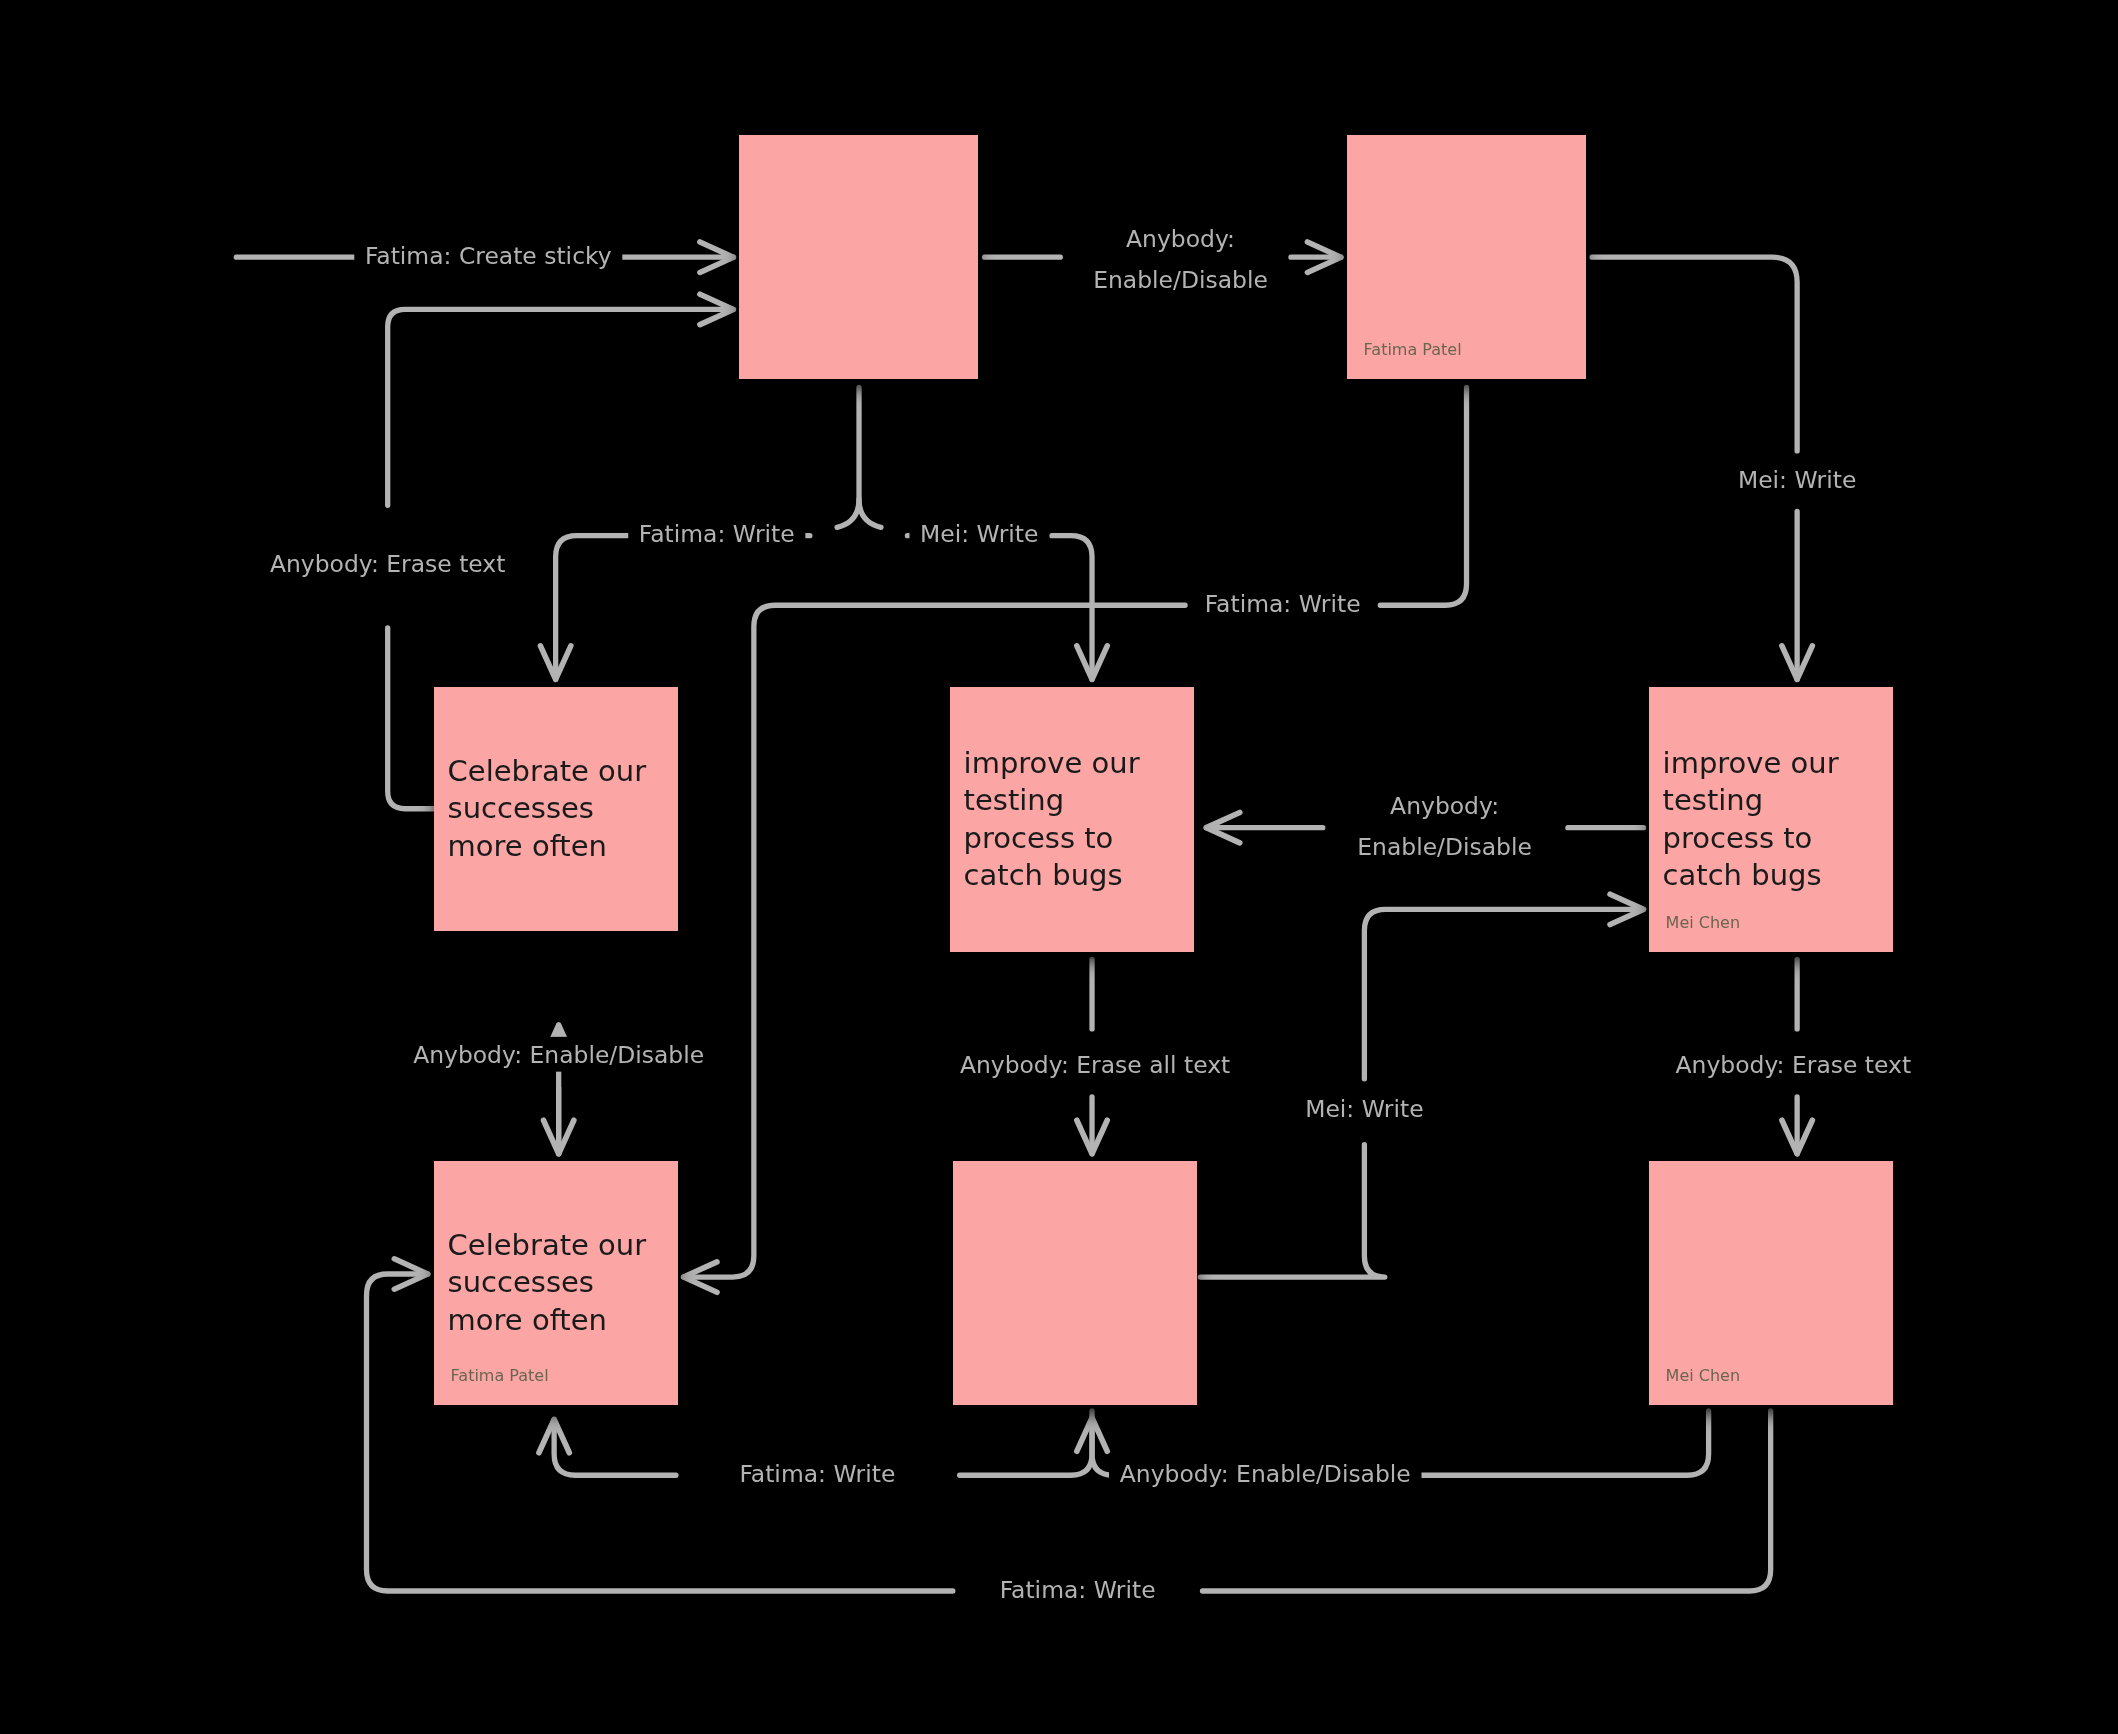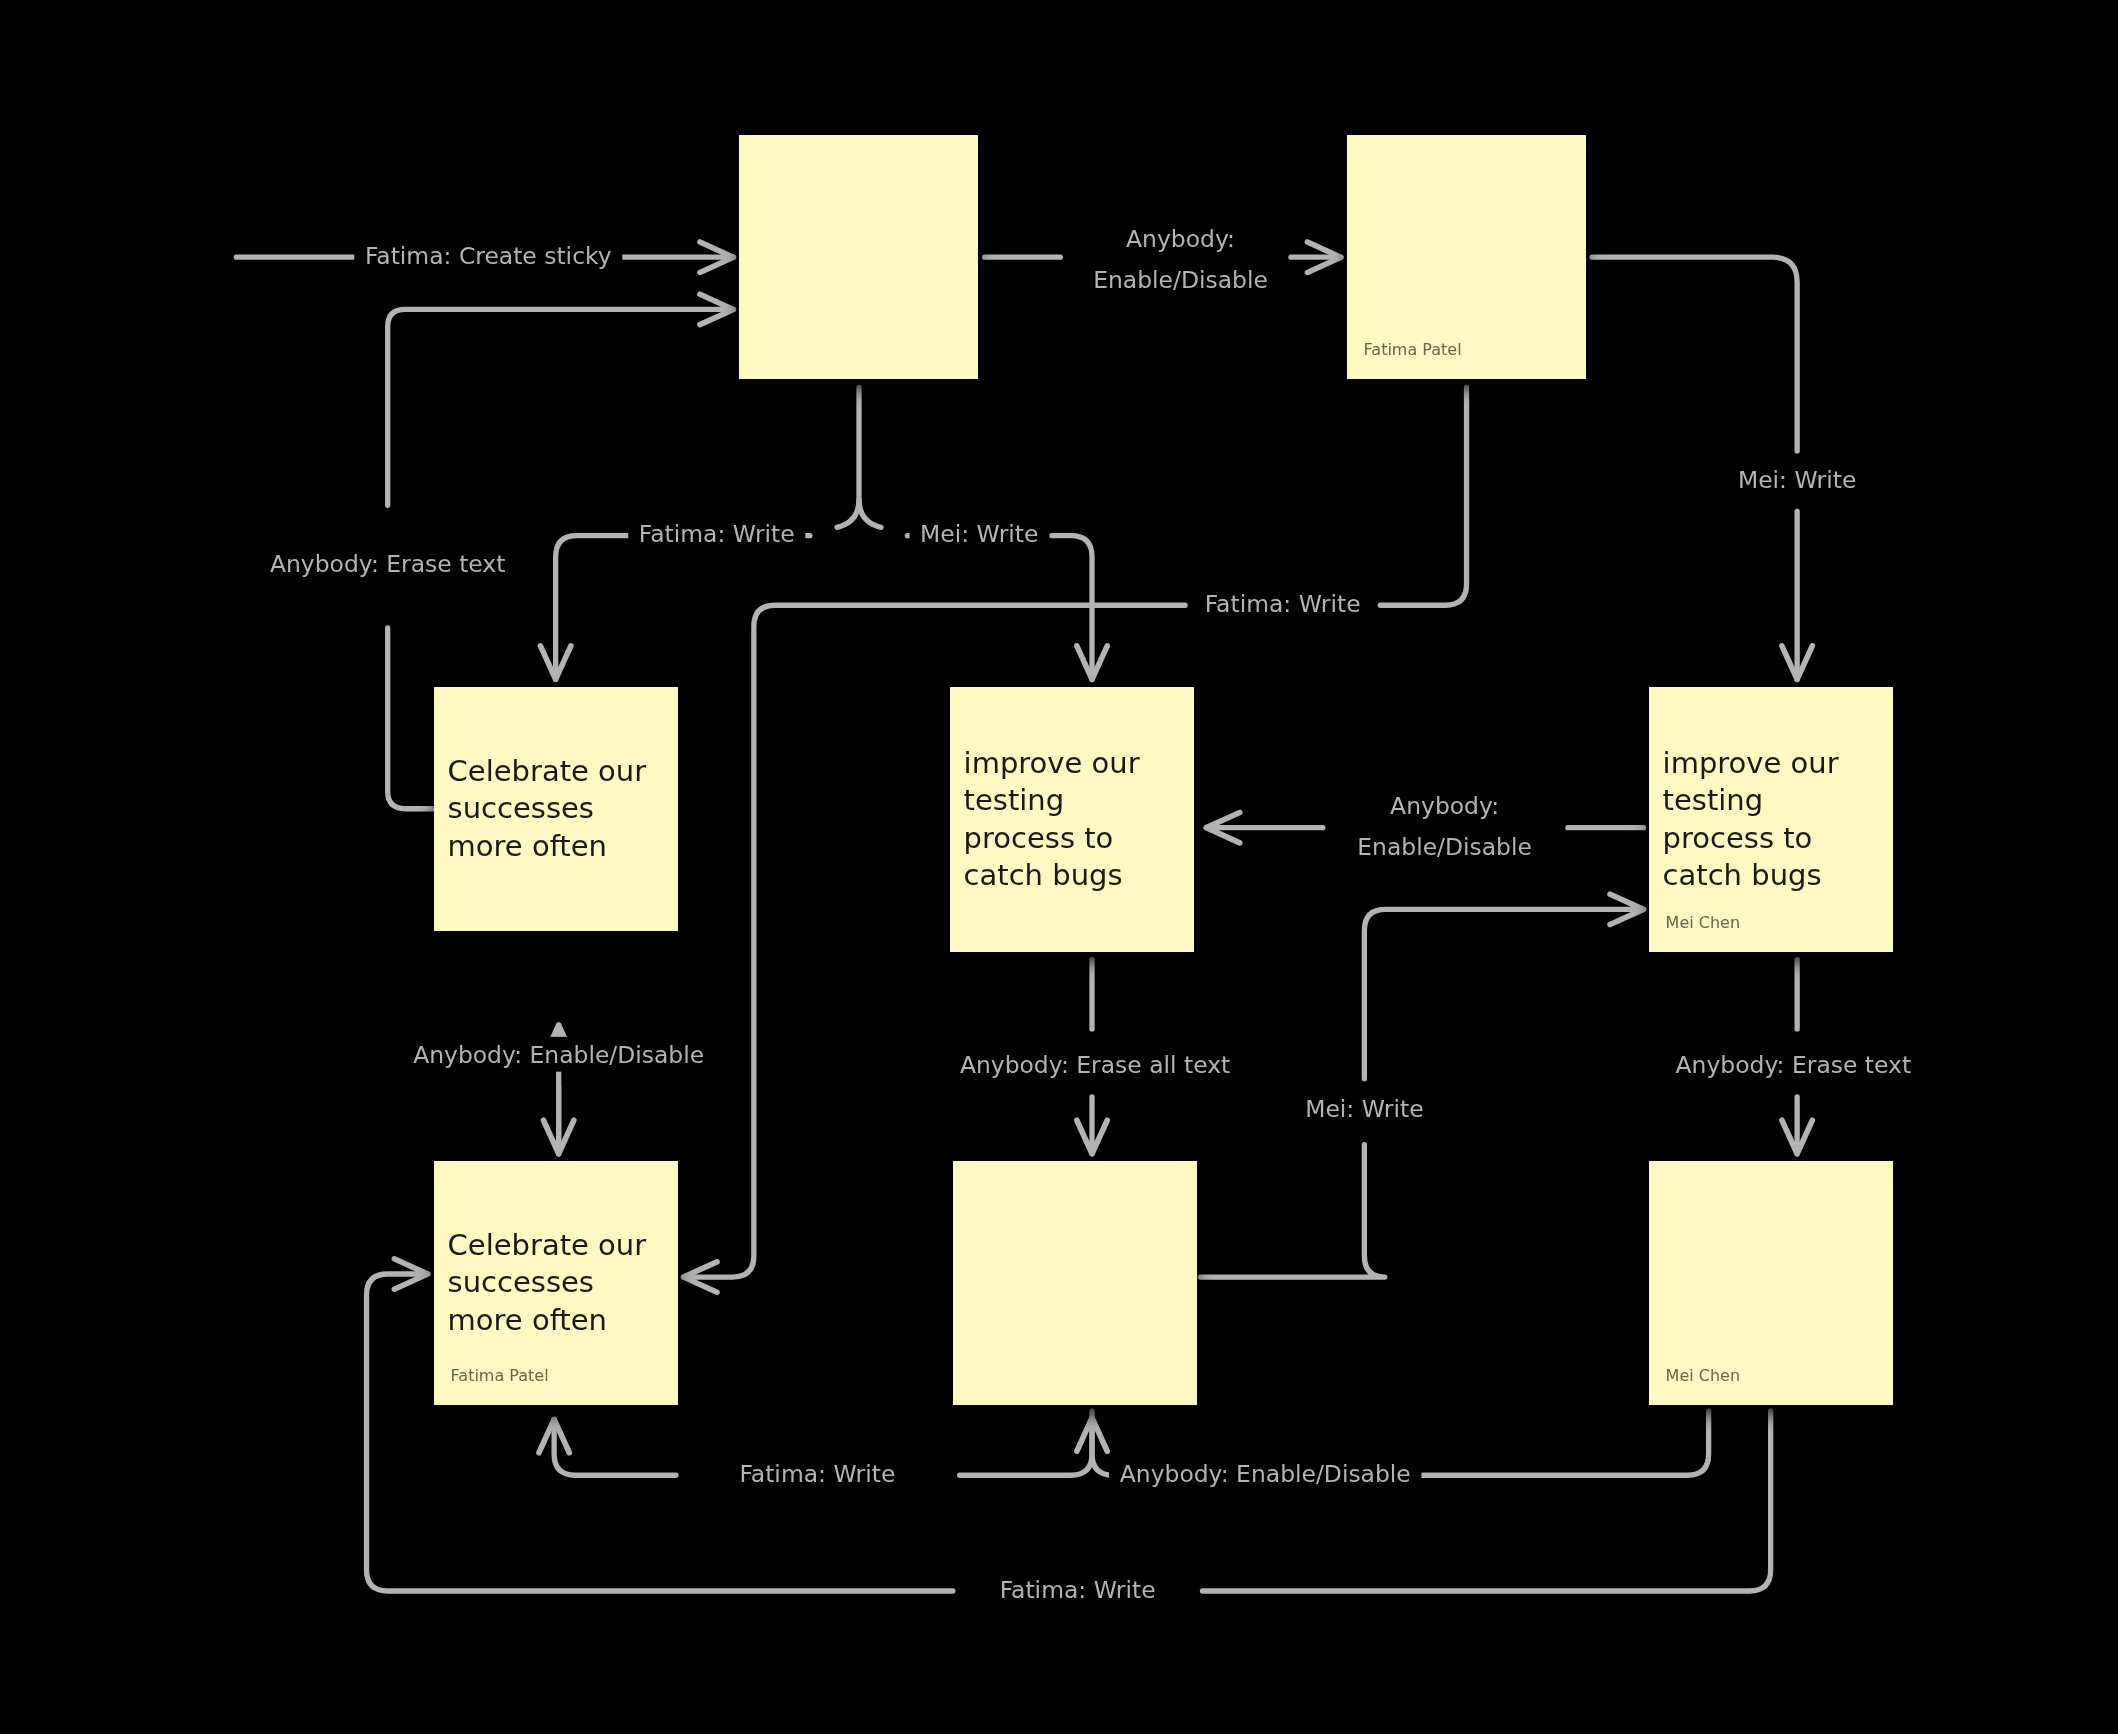--- a/index.html
+++ b/index.html
@@ -9,21 +9,21 @@
   }
   #stage{position:relative;width:1942px;height:1734px;background:#000;}
   svg.edges{position:absolute;inset:0;width:2119px;height:1734px;}
   .edge-path{fill:none;stroke:#b3b3b3;stroke-width:7;stroke-linecap:round;stroke-linejoin:round;}
   .edge-label{
     fill:#b3b3b3;font-family:"DejaVu Sans","Liberation Sans",sans-serif;
     font-size:31px;text-anchor:middle;dominant-baseline:middle;
   }
   .edge-label-bg{fill:#000;}
   .note{
-    position:absolute;background:#fef9c3;
+    position:absolute;background:#fca5a5;
     box-shadow:0 10.6px 16.6px -3px rgba(0,0,0,0.95);
     display:flex;flex-direction:column;justify-content:center;align-items:center;
     box-sizing:border-box;padding:10.6px 13.6px;
   }
   .note-text{
     color:#1a1a1a;font-size:29px;line-height:1.28;text-align:left;
     font-family:"DejaVu Sans","Liberation Sans",sans-serif;
     width:100%;
   }
   .note-text:empty{display:none;}

